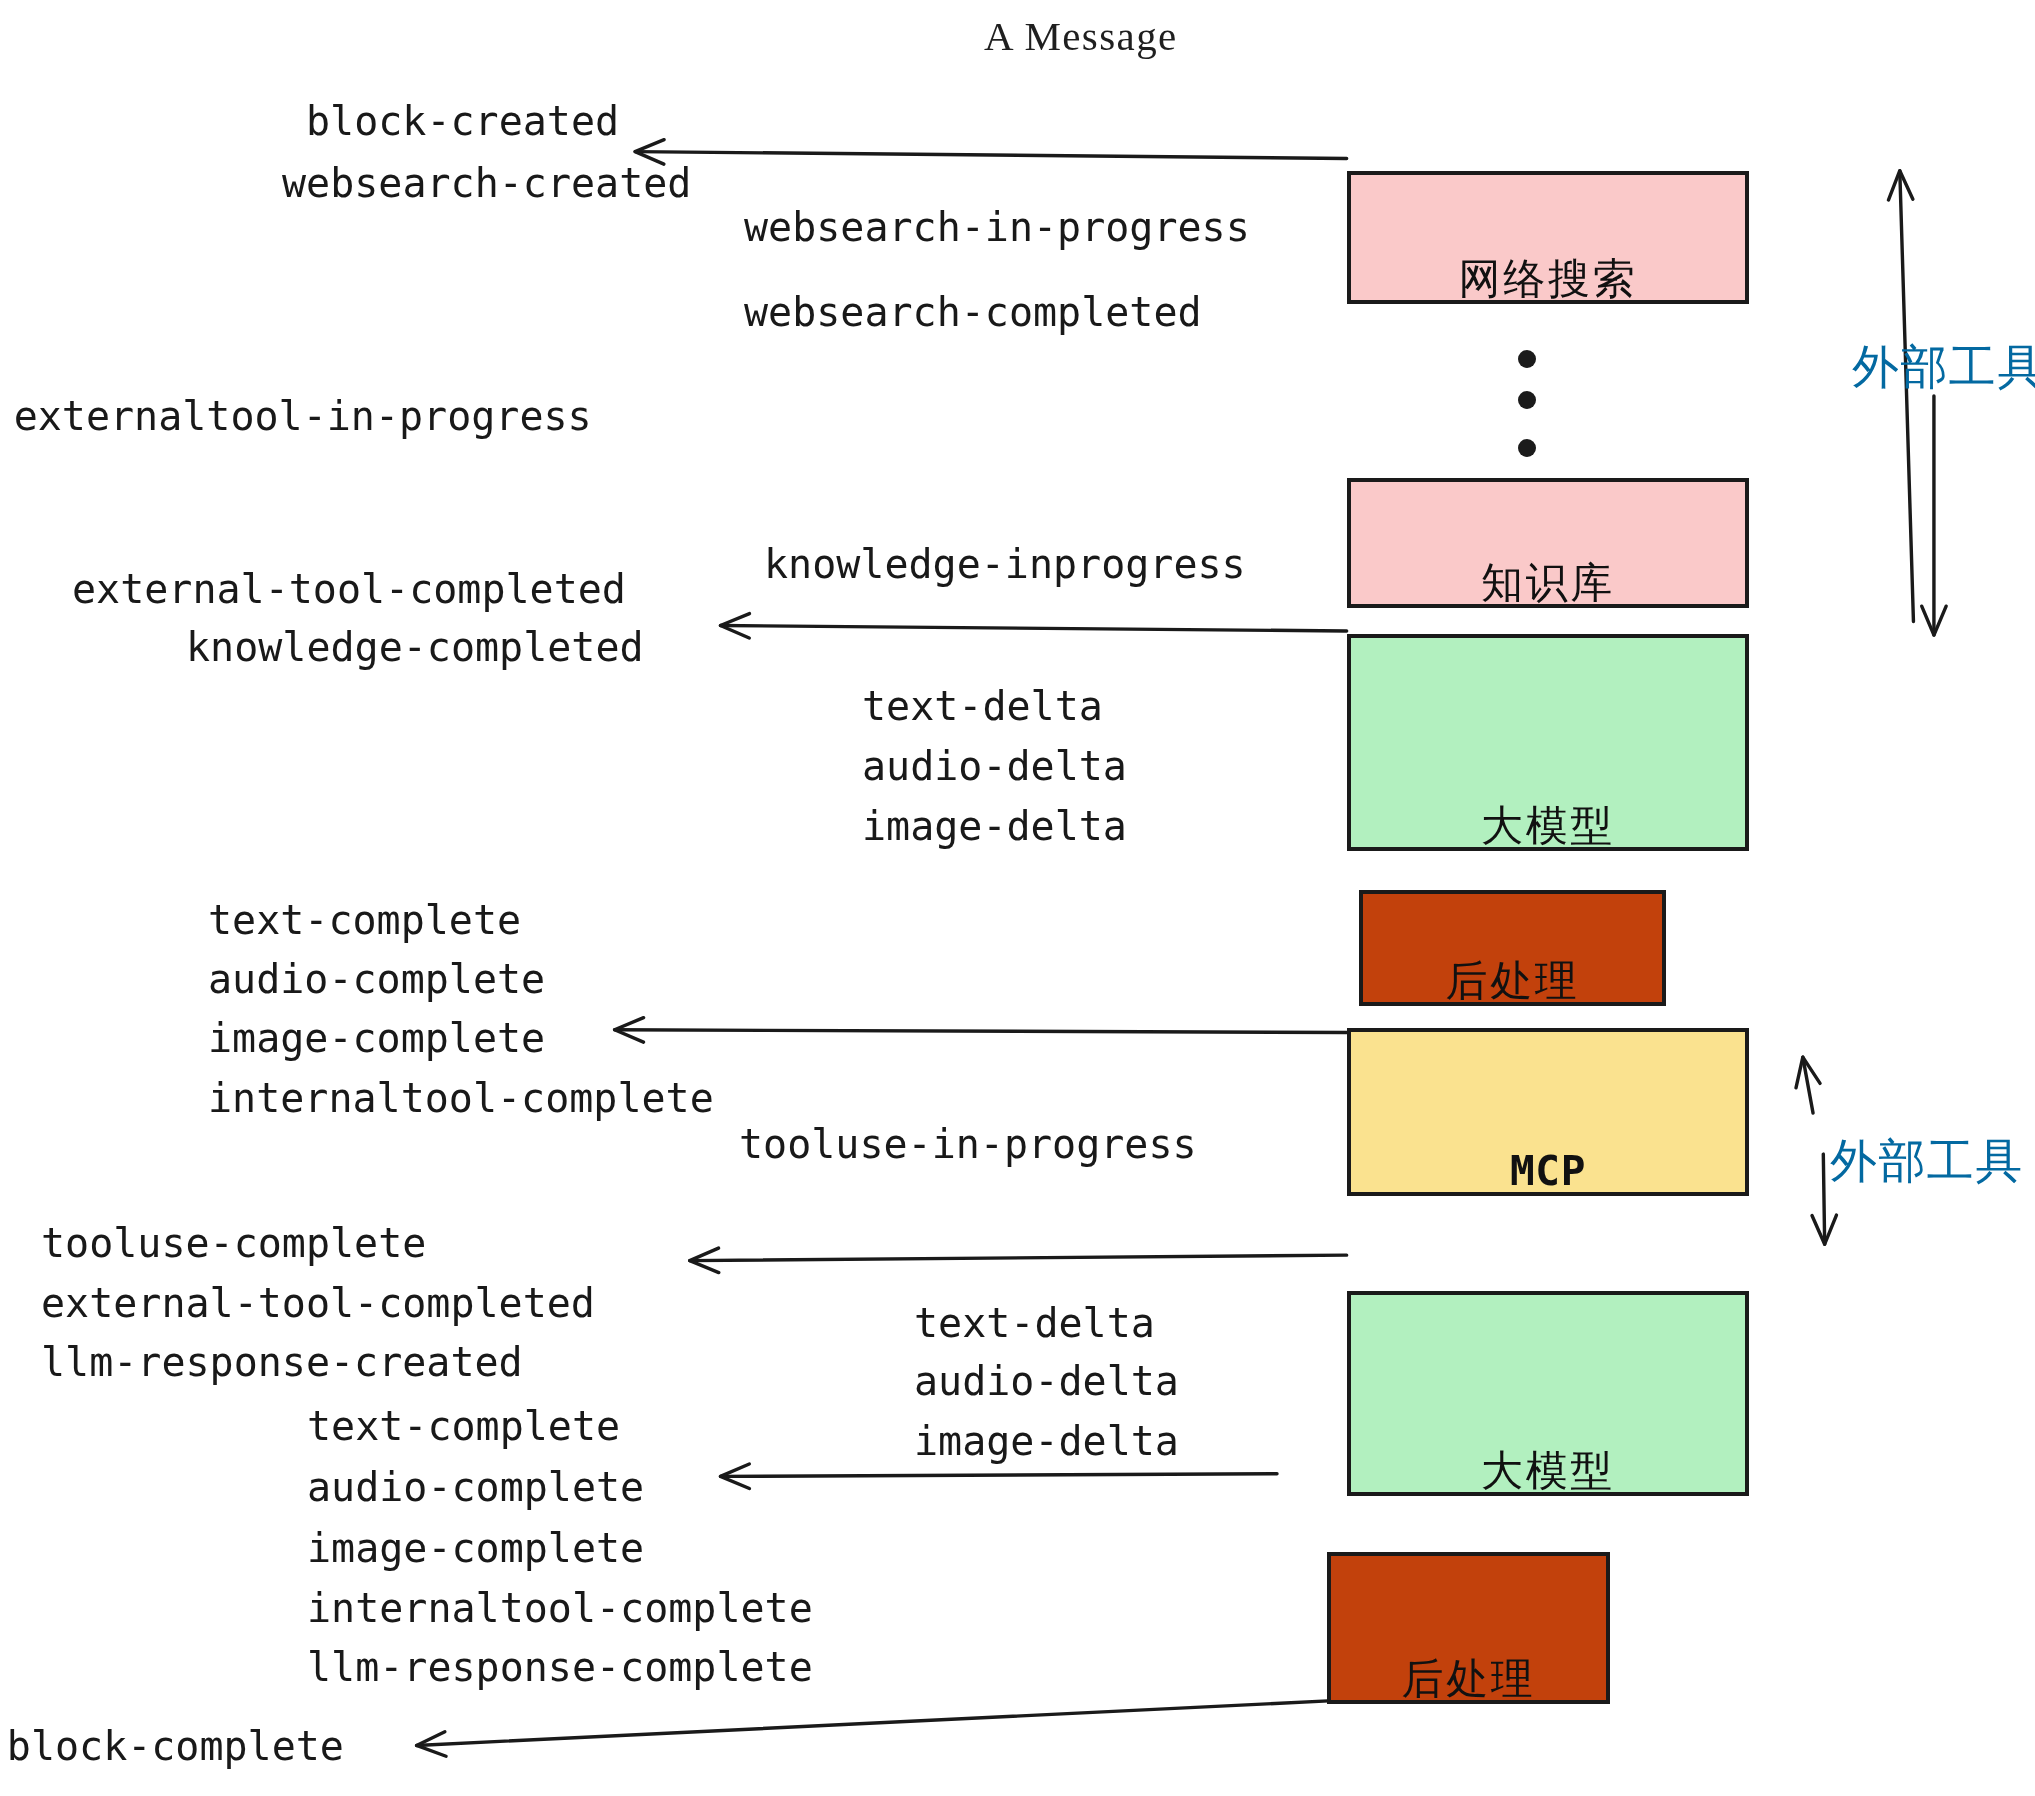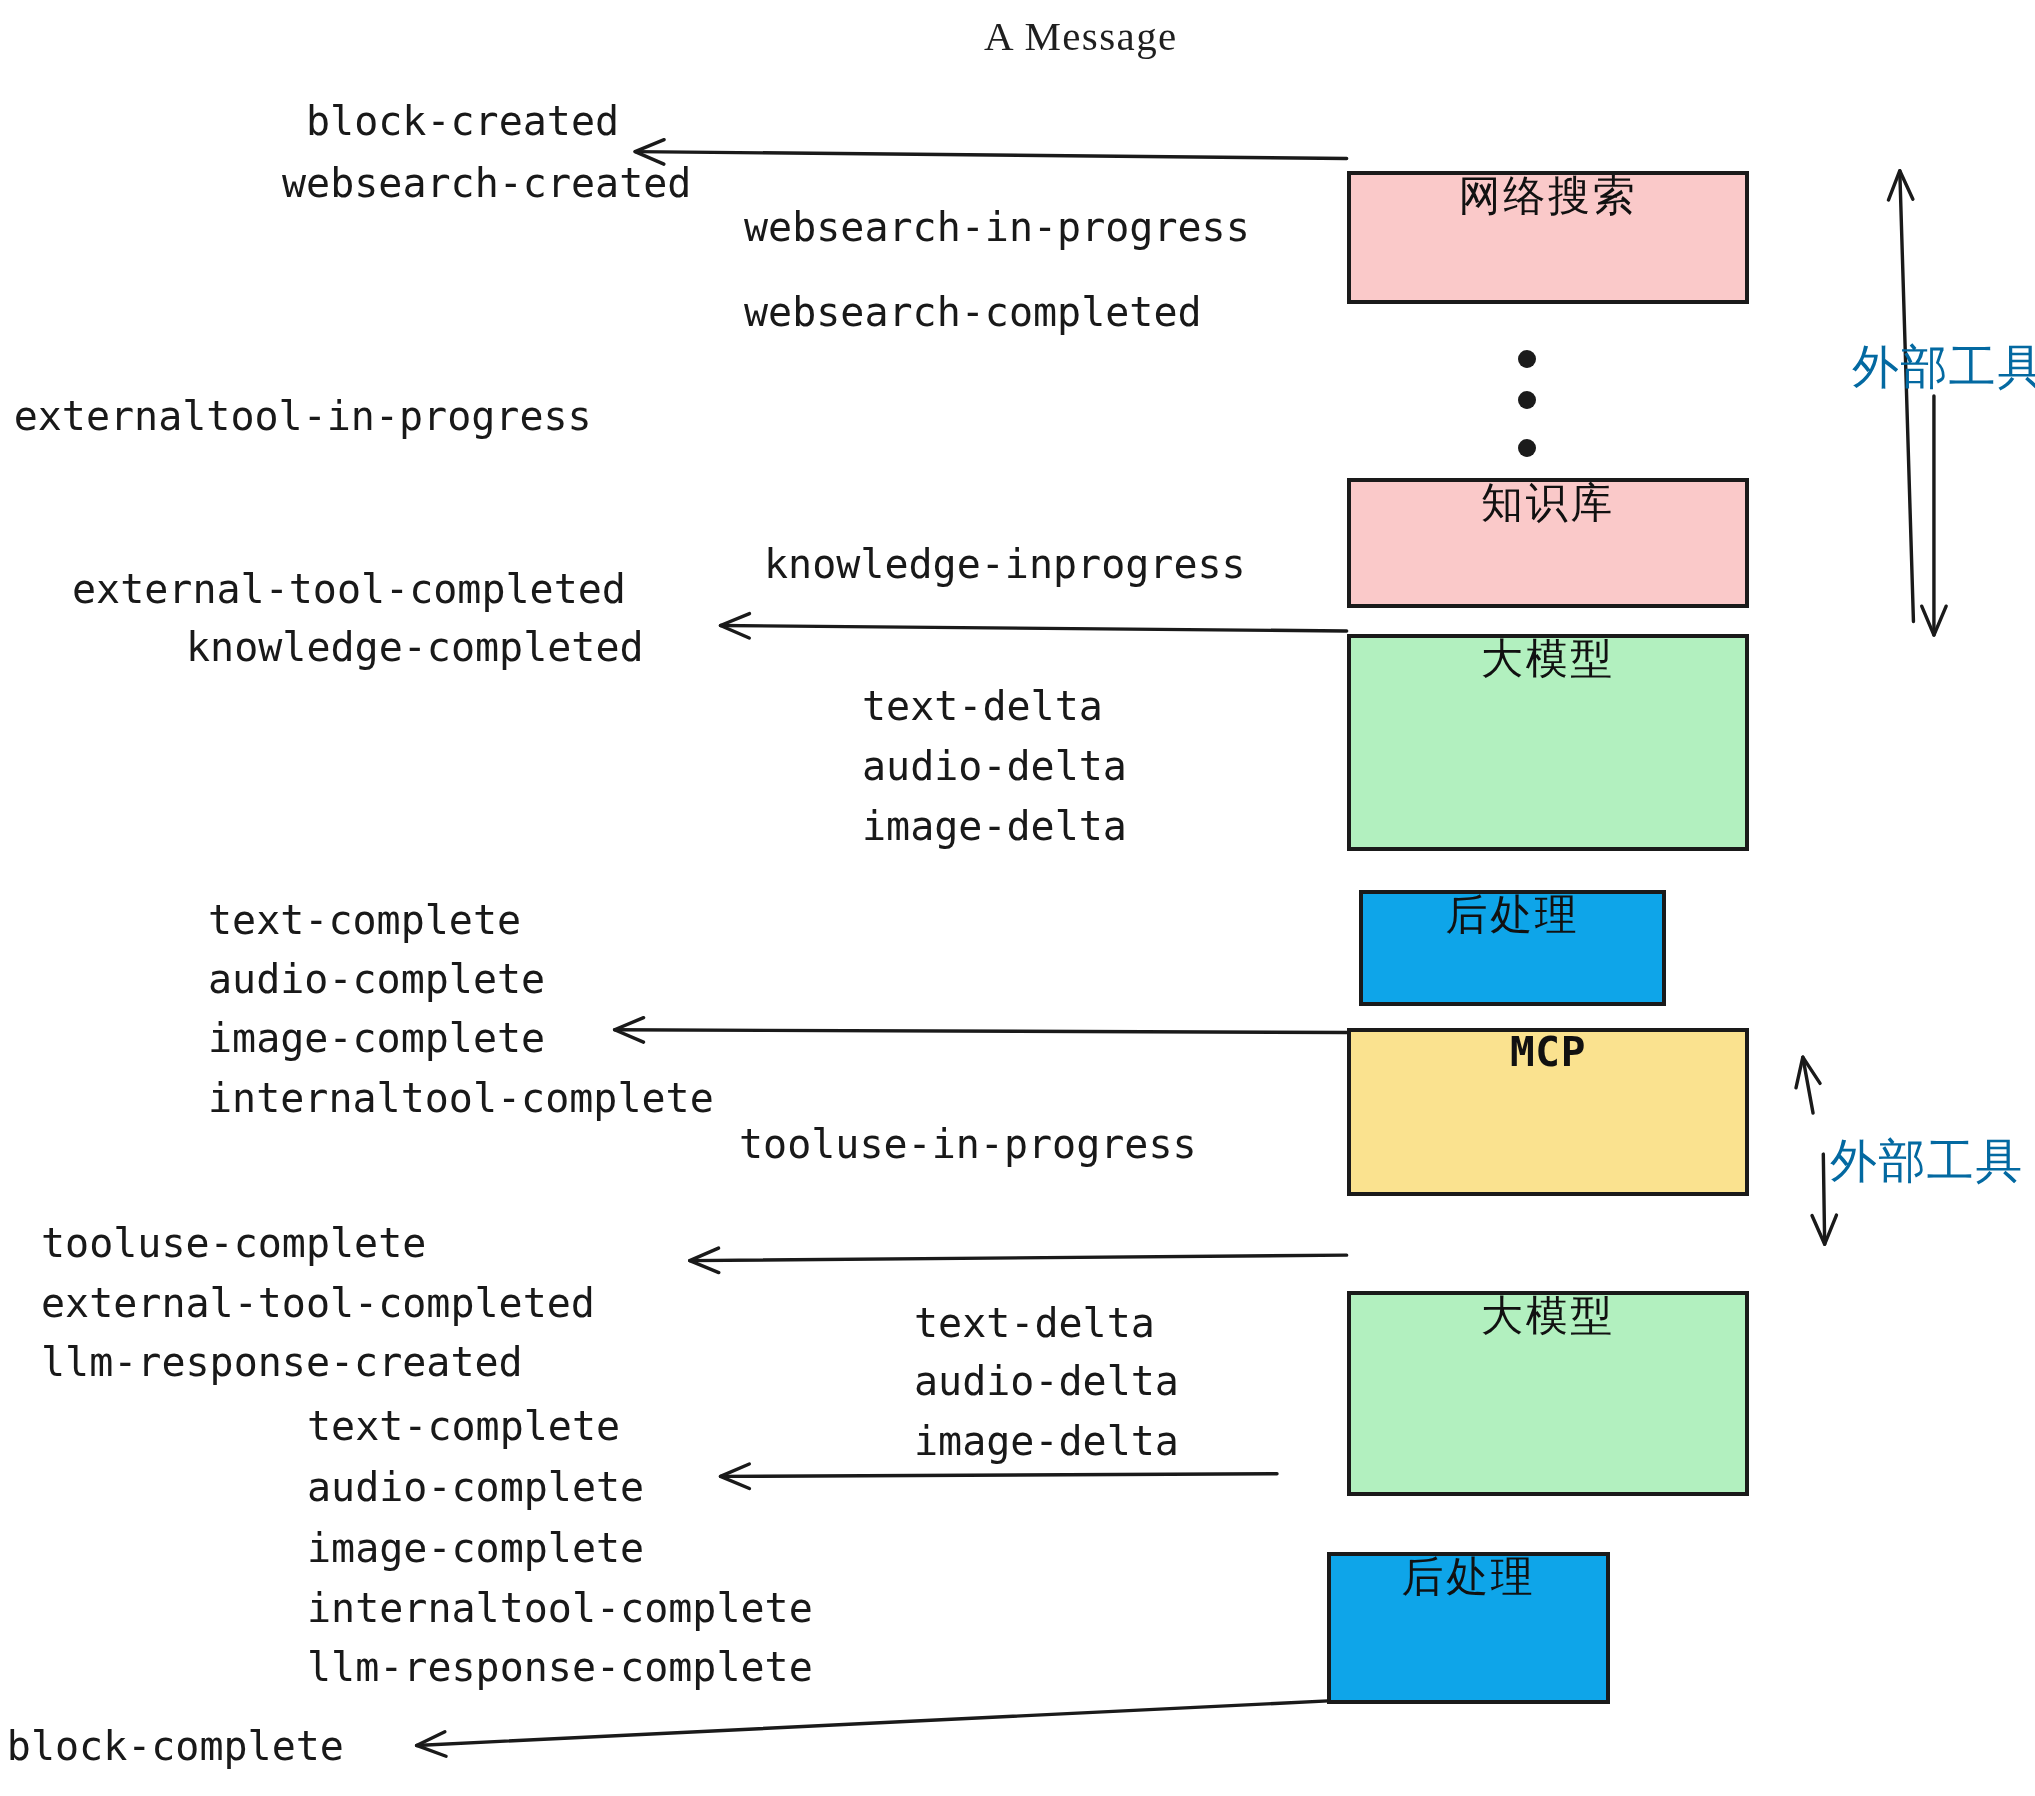--- a/index.html
+++ b/index.html
@@ -37,40 +37,40 @@
     white-space: pre;
     letter-spacing: 0px;
   }
 
   
   .box {
     position: absolute;
     box-sizing: border-box;
     border: 4.1px solid #1a1a1a;
     display: flex;
-    align-items: flex-start;
+    align-items: flex-end;
     justify-content: center;
     font-family: "DejaVu Sans", "Liberation Sans", sans-serif;
     color: #111111;
   }
   .box .box-label {
     font-size: 42px;
     letter-spacing: 2.7px;
     line-height: 1;
   }
   .box.mcp .box-label {
     font-family: "DejaVu Sans Mono", "Liberation Mono", monospace;
     font-size: 41px;
     letter-spacing: 0.7px;
     font-weight: bold;
   }
   .box.pink   { background: #fac9c9; }
   .box.green  { background: #b2f0bf; }
   .box.yellow { background: #fae28f; }
-  .box.white  { background: #0ea5e9; }
+  .box.white  { background: #c2410c; }
 
   
   .dot {
     position: absolute;
     width: 18px;
     height: 18px;
     border-radius: 50%;
     background: #1b1b1b;
   }
 

